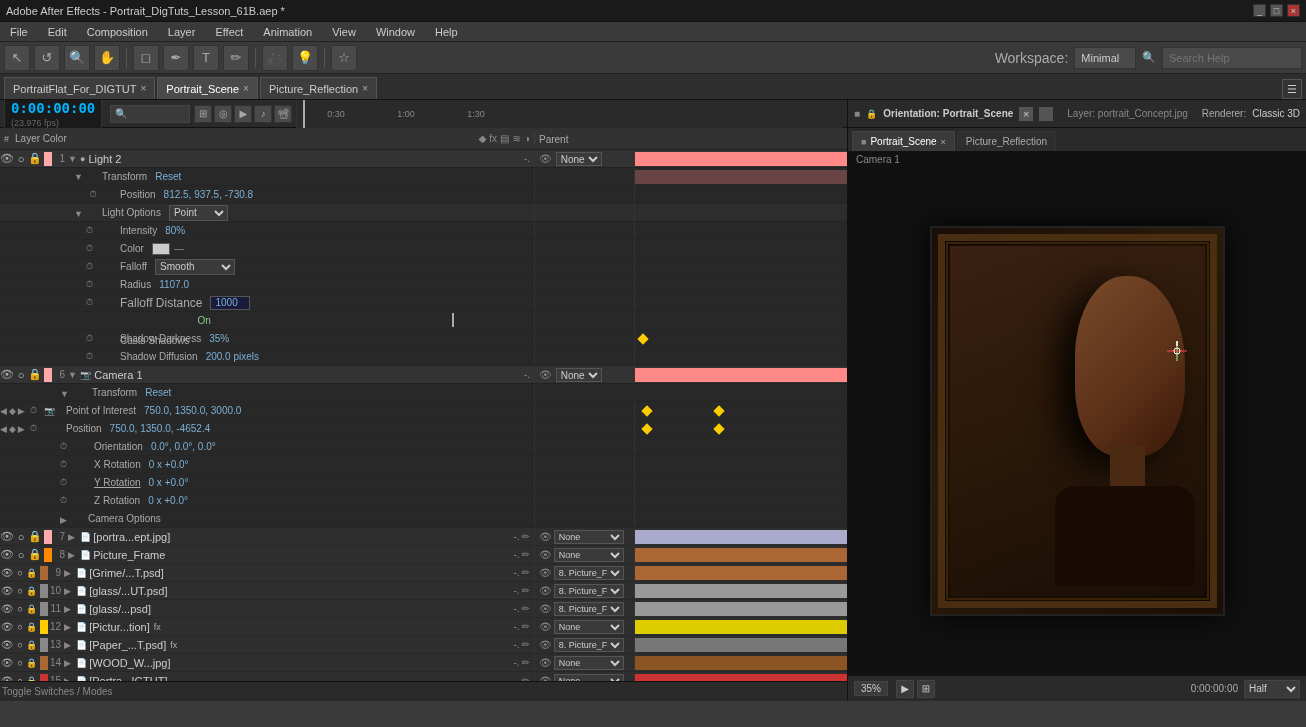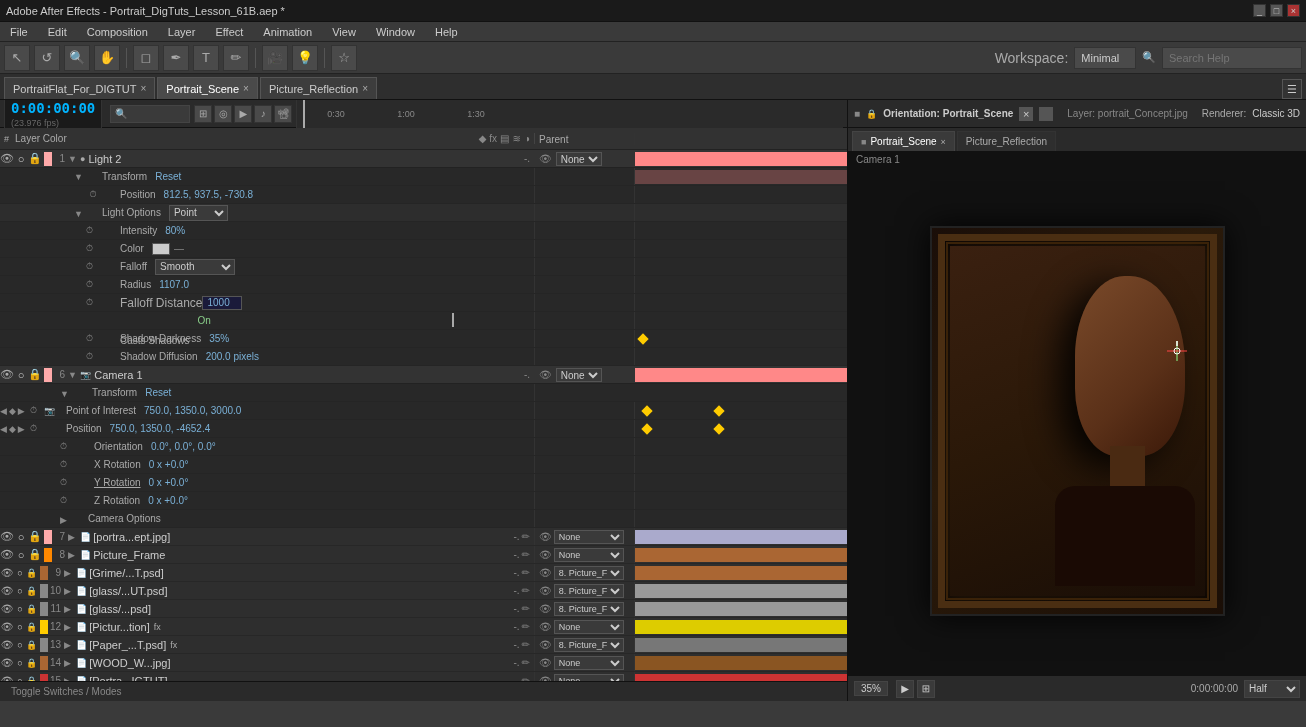--- a/index.html
+++ b/index.html
@@ -439,21 +439,21 @@
           <div style="flex:1;"></div>
         </div>
 
         <div style="height:18px; display:flex; align-items:center; border-bottom:1px solid #252525;">
           <div style="width:535px; display:flex; align-items:center; height:100%; border-right:1px solid #333;">
             <div style="width:60px;"></div>
             <div style="width:14px;"></div>
             <div style="width:12px;"></div>
             <span style="color:#888; font-size:9px; width:14px;">⏱</span>
             <span style="color:#aaaaaa; font-size:12px; margin-left:20px;">Falloff Distance</span>
-            <div style="background:#1a1a3a; border:1px solid #555; color:#7ab0d6; font-size:10px; padding:1px 4px; height:14px; min-width:40px; display:flex; align-items:center;">
+            <div style="background:#1a1a3a; border:1px solid #555; color:#7ab0d6; font-size:10px; padding:1px 4px; height:14px; min-width:40px; margin-left:8px; display:flex; align-items:center;">
               <span>1000</span>
             </div>
           </div>
           <div style="width:100px; border-right:1px solid #333; height:100%;"></div>
           <div style="flex:1;"></div>
         </div>
 
         <div style="height:18px; display:flex; align-items:center; border-bottom:1px solid #252525;">
           <div style="width:535px; display:flex; align-items:center; height:100%; border-right:1px solid #333; position:relative;">
             <div style="width:60px;"></div>
@@ -905,21 +905,21 @@
       <select style="background:#3a3a3a; border:1px solid #555; color:#ccc; font-size:9px; height:14px; margin-left:2px; width:70px;">
         <option>None</option>
       </select>
     </div>
     <div style="flex:1; background:#cc3333; height:14px; margin:2px 0;"></div>
   </div>
           </div>
       </div>
     </div>
 
-    <div style="height:20px; background:#2a2a2a; border-top:1px solid #111; display:flex; align-items:center; padding:0 11px; gap:8px;">
+    <div style="height:20px; background:#2a2a2a; border-top:1px solid #111; display:flex; align-items:center; padding:0 2px; gap:8px;">
       <span style="color:#888; font-size:10px;">Toggle Switches / Modes</span>
     </div>
   </div>
 
   <div id="comp-panel" style="flex:1; background:#1a1a1a; display:flex; flex-direction:column;">
 
     <div style="height:28px; background:#2a2a2a; border-bottom:1px solid #111; display:flex; align-items:center; padding:0 6px; gap:6px;">
       <span style="color:#888; font-size:10px;">■</span>
       <span style="color:#888; font-size:9px;">🔒</span>
       <span style="color:#ccc; font-size:10px; font-weight:bold;">Orientation: Portrait_Scene</span>

